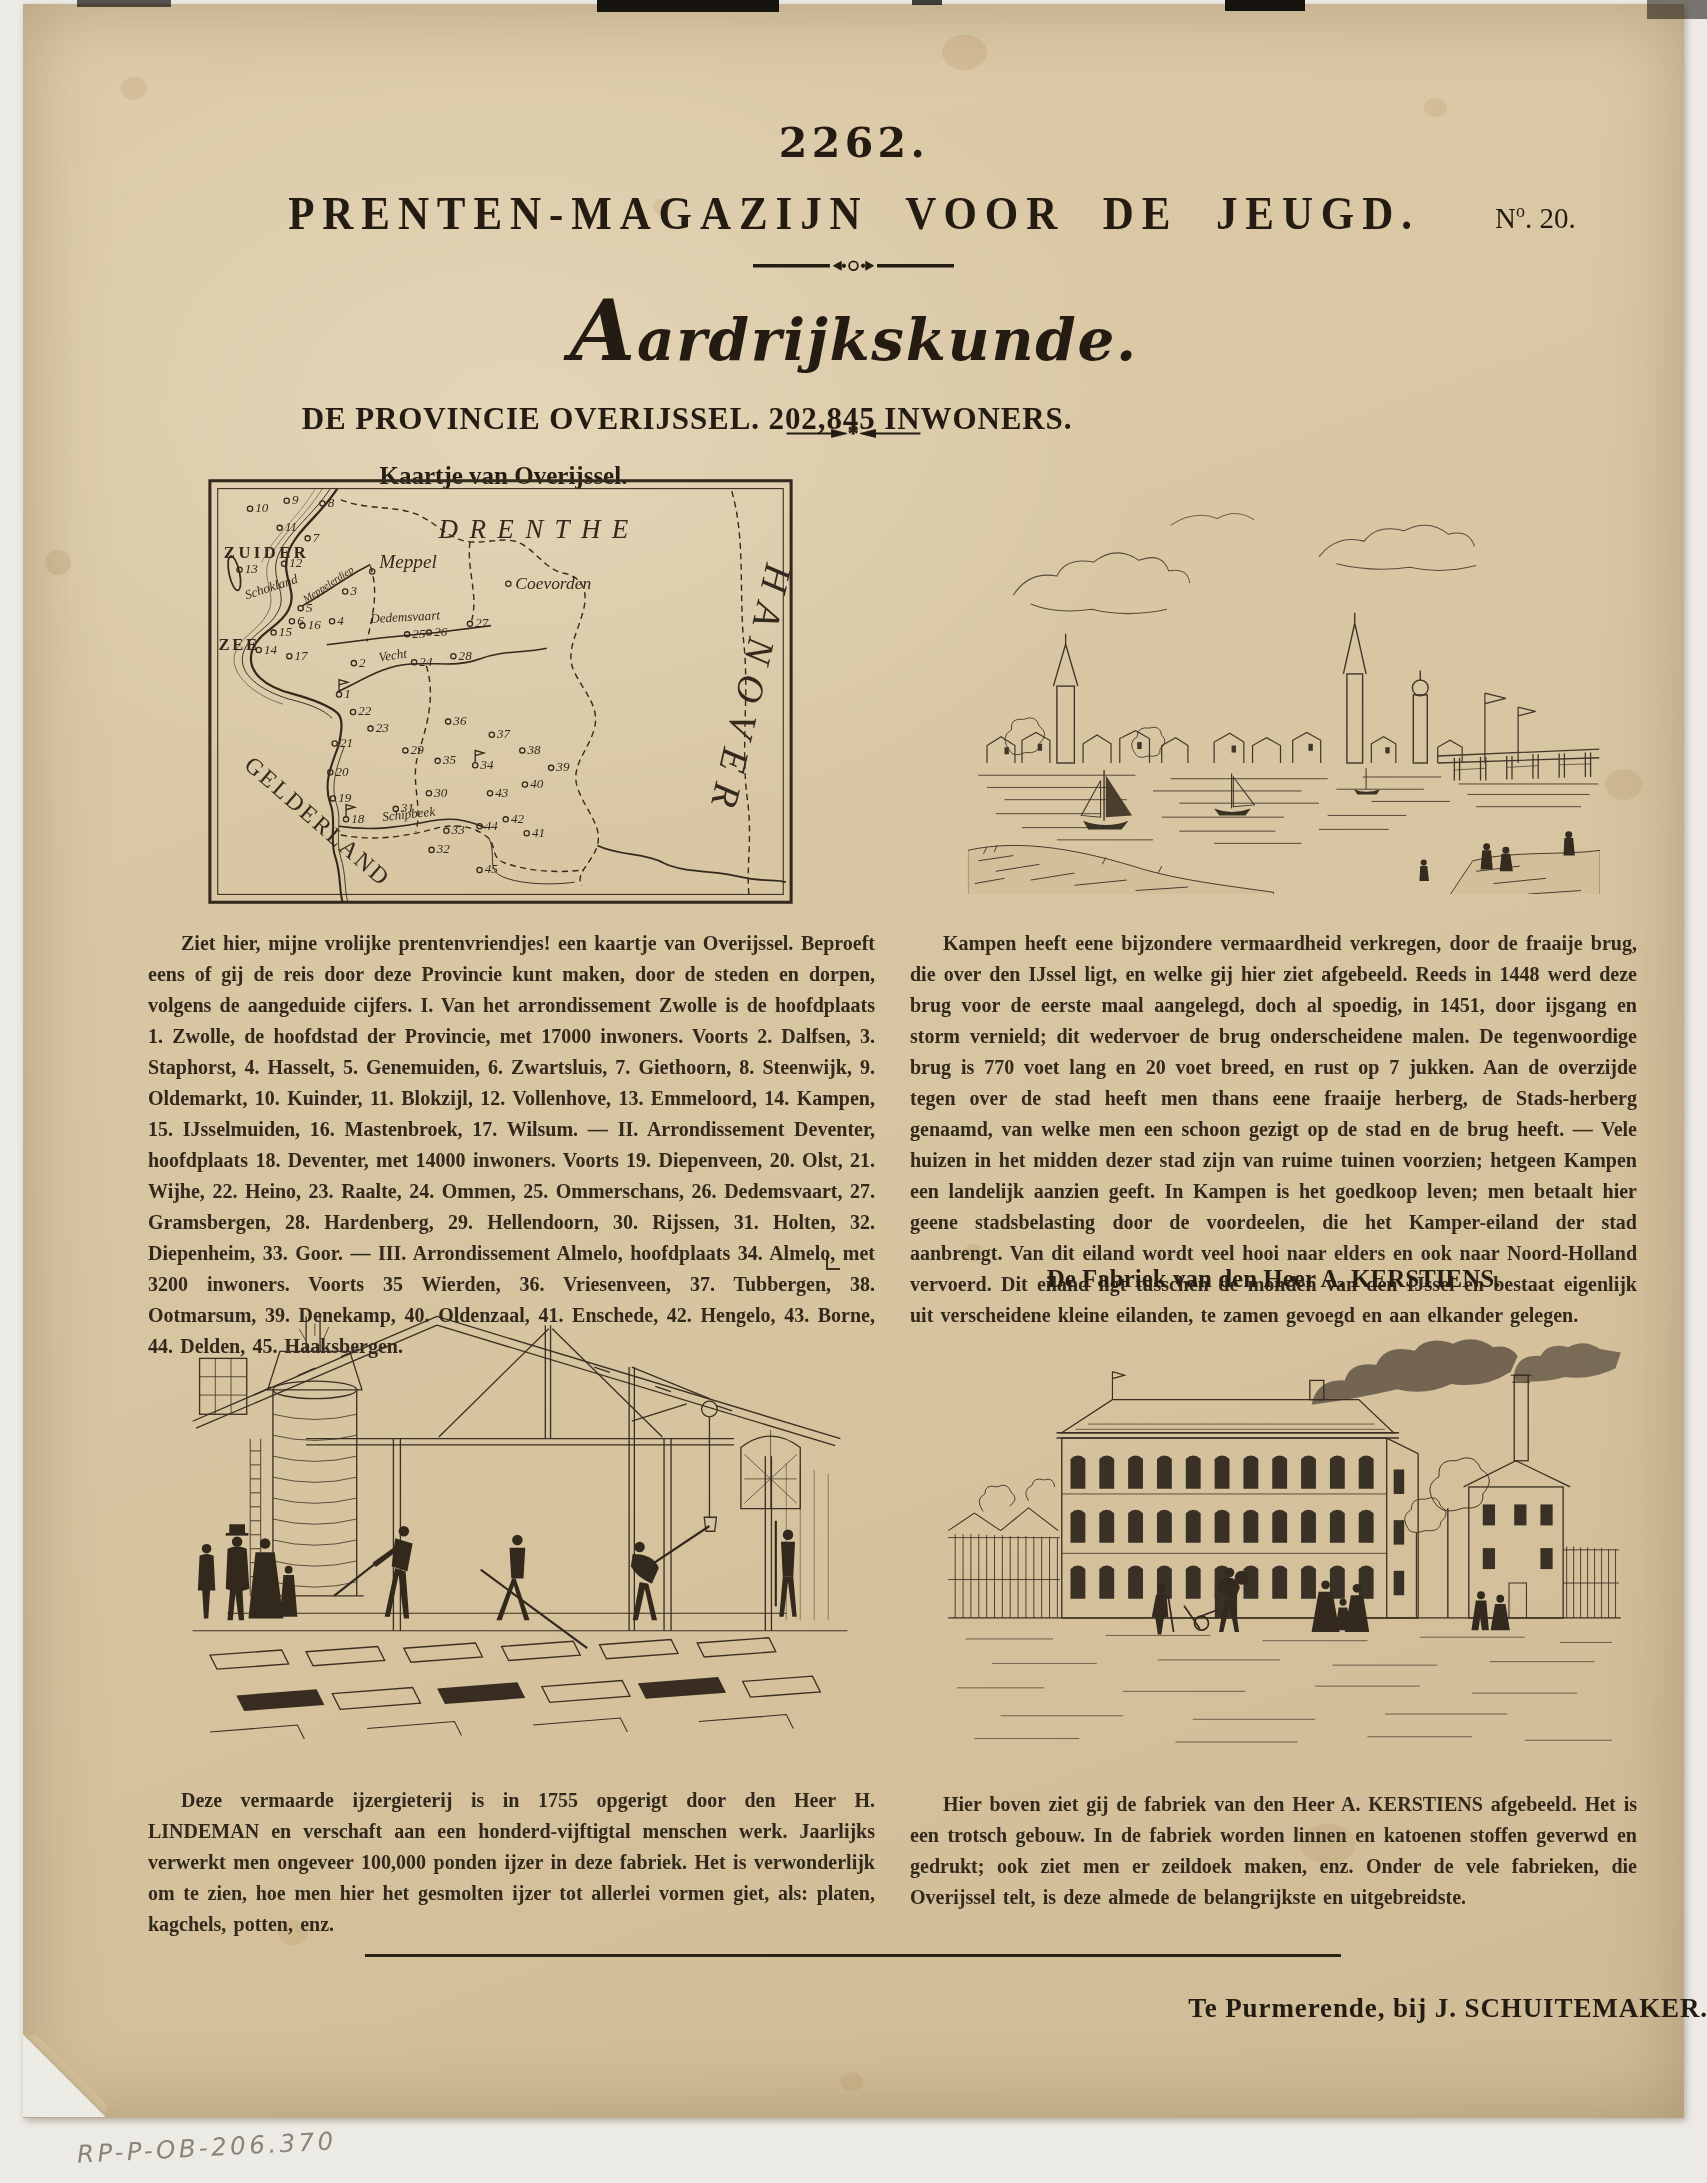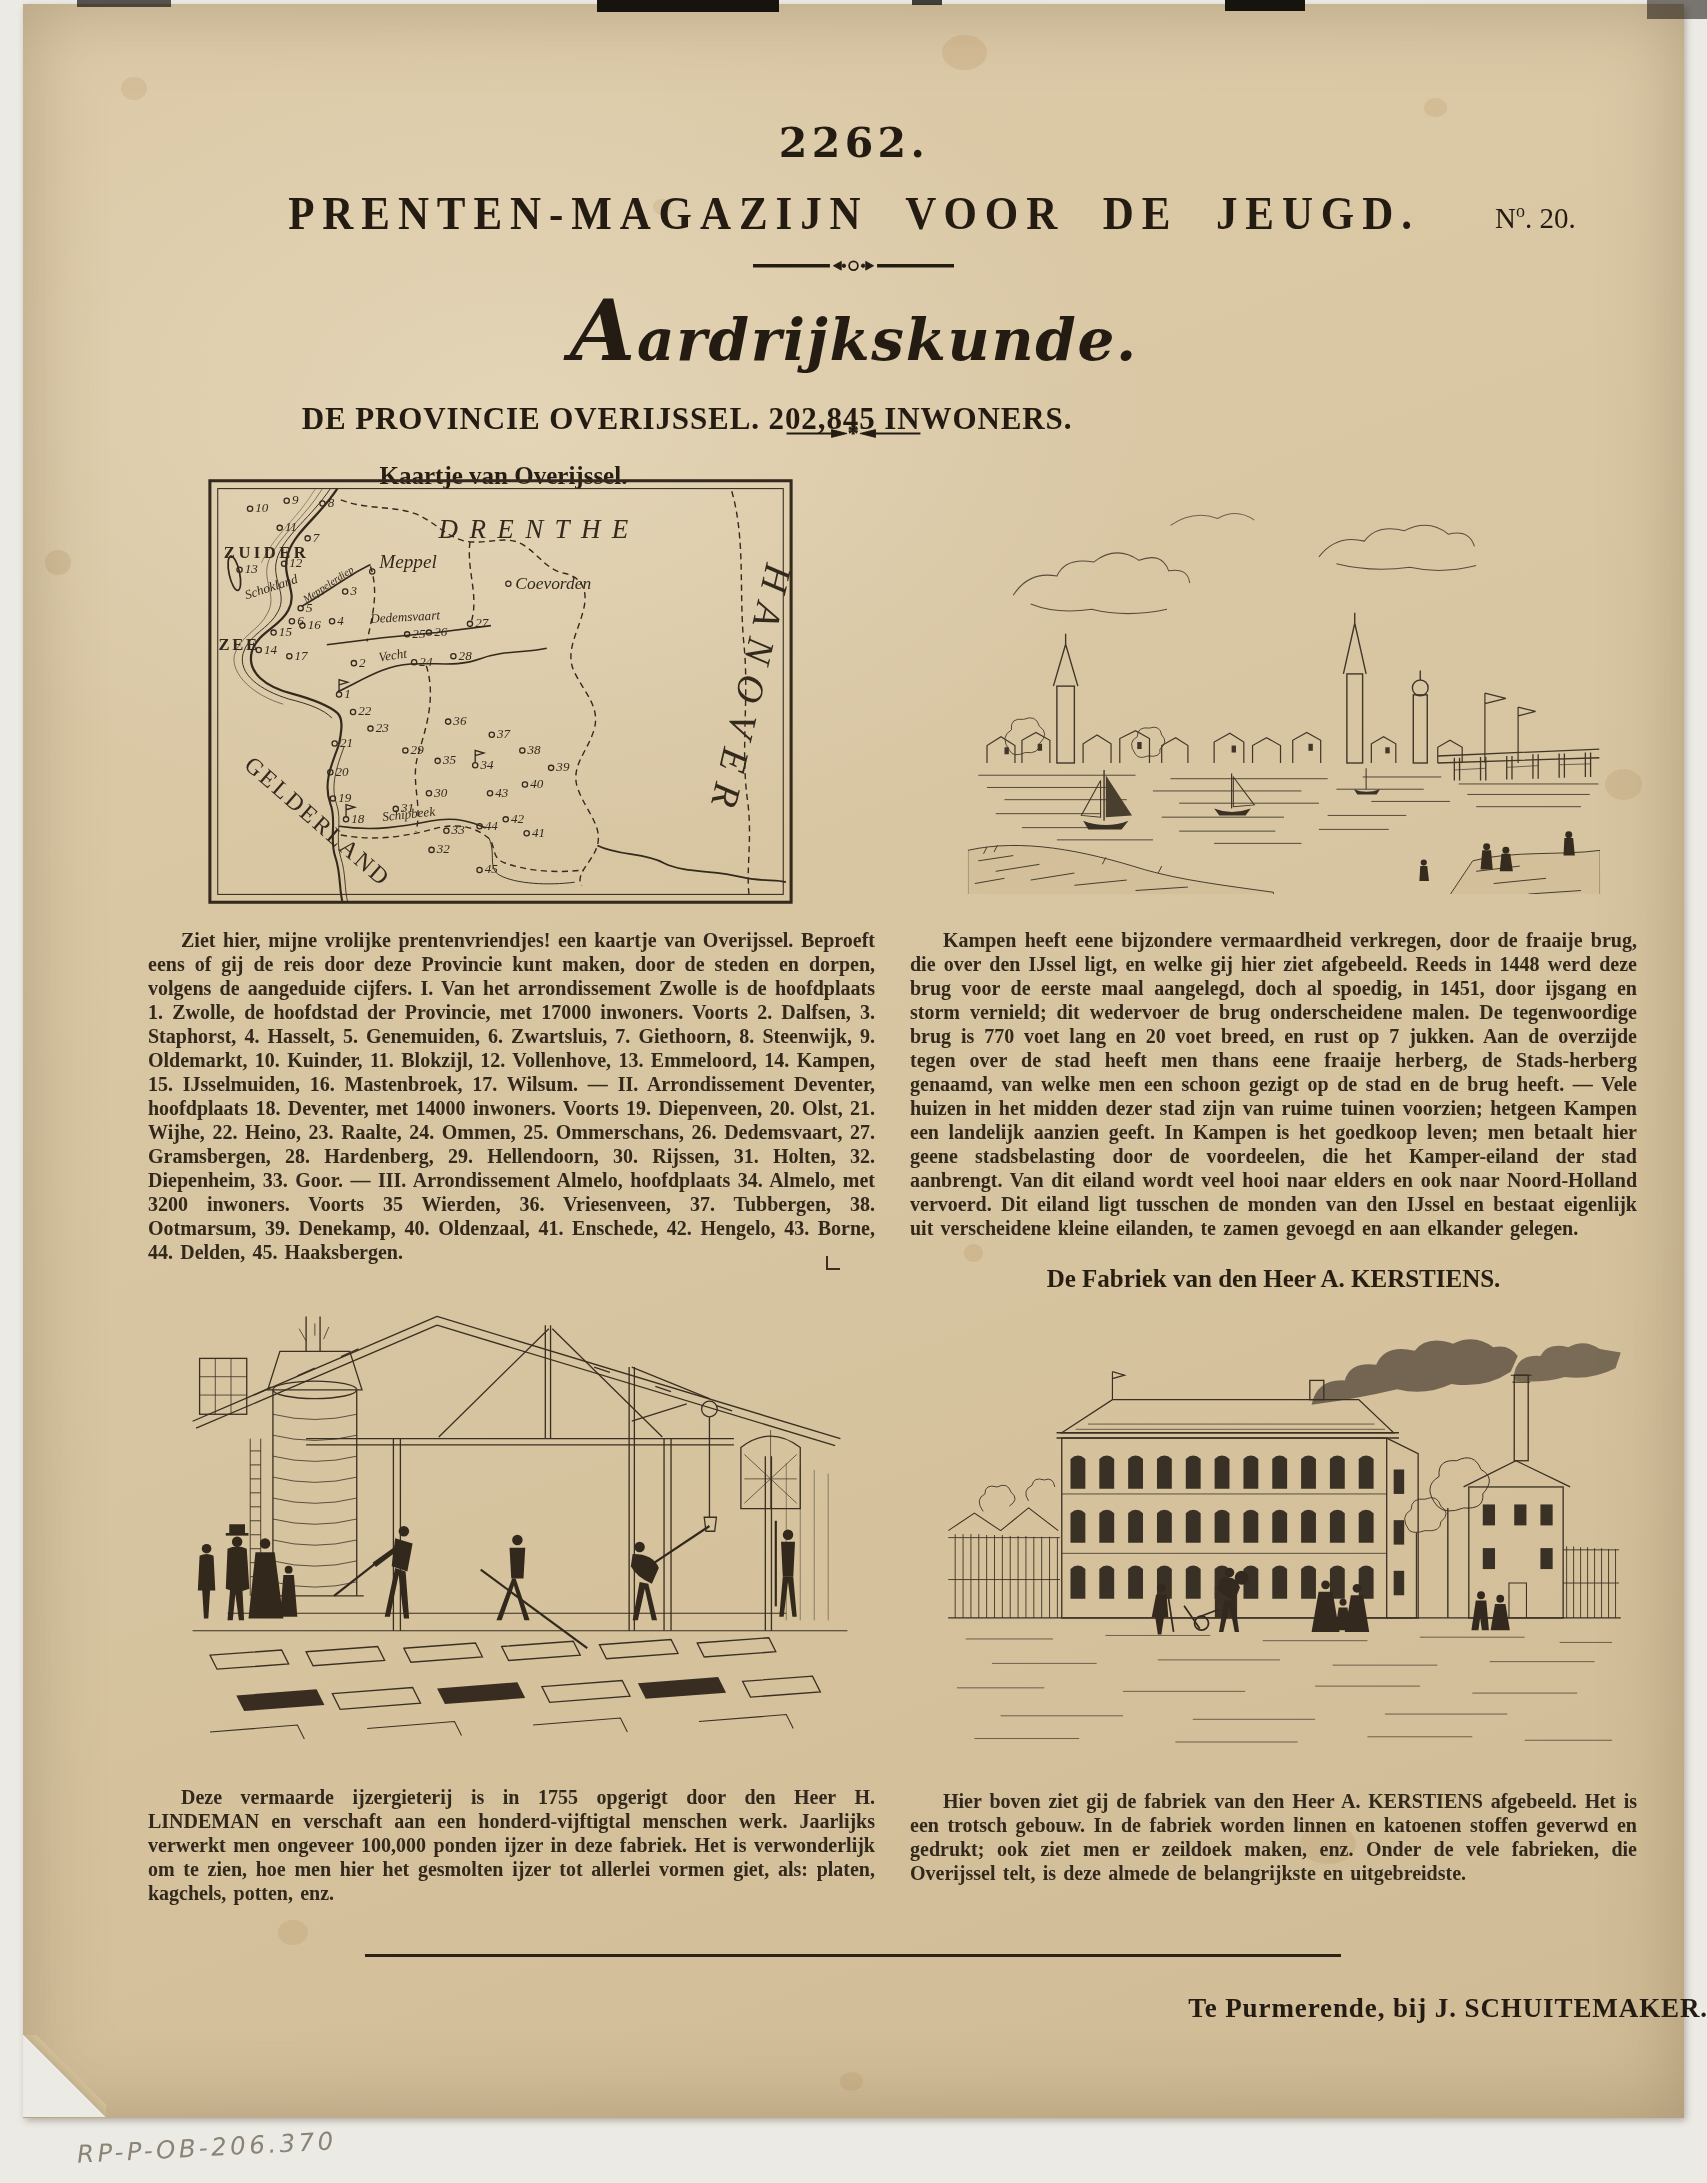--- a/index.html
+++ b/index.html
@@ -18,21 +18,21 @@
         font-family:"DejaVu Serif",serif;color:#241c12;}
   .maintitle{left:0;top:189px;width:1708px;text-align:center;font-size:43px;letter-spacing:7.9px;
         word-spacing:19px;color:#241c12;transform:scaleY(1.06);}
   .issue{left:1495px;top:201px;font-size:29px;color:#241c12;}
   .issue sup{font-size:.62em;}
   .gothic{left:0;top:281px;width:1708px;text-align:center;font-size:58px;
         font-family:"DejaVu Serif",serif;font-style:italic;color:#241c12;letter-spacing:1.7px;}
   .gothic::first-letter{font-size:1.45em;}
   .subtitle{left:0;top:401px;width:1374px;text-align:center;font-size:31px;letter-spacing:0.9px;color:#241c12;}
   .panel-title{font-size:25px;text-align:center;color:#261e13;}
-  .bodytext{font-size:20px;line-height:24px;text-align:justify;text-indent:33px;
+  .bodytext{font-size:20px;line-height:31px;text-align:justify;text-indent:33px;
         word-spacing:2.2px;color:#32281c;}
   .imprint{left:0;top:1993px;width:1708px;text-align:right;font-size:27px;letter-spacing:0.9px;color:#241c12;}
   .rule{background:#2c2317;height:2.6px;}
   .handwriting{left:77px;top:2133px;font-family:"DejaVu Sans",sans-serif;font-style:italic;
         font-size:24.5px;letter-spacing:3.5px;color:#8a8376;transform:rotate(-3deg);font-weight:normal;}
   svg text{font-family:"Liberation Serif",serif;fill:#33291d;}
   .engraving svg{display:block;}
   .inkmark{width:12.2px;height:12.2px;border-left:2.6px solid #3a2f20;border-bottom:2.6px solid #3a2f20;}
 </style>
 </head>

